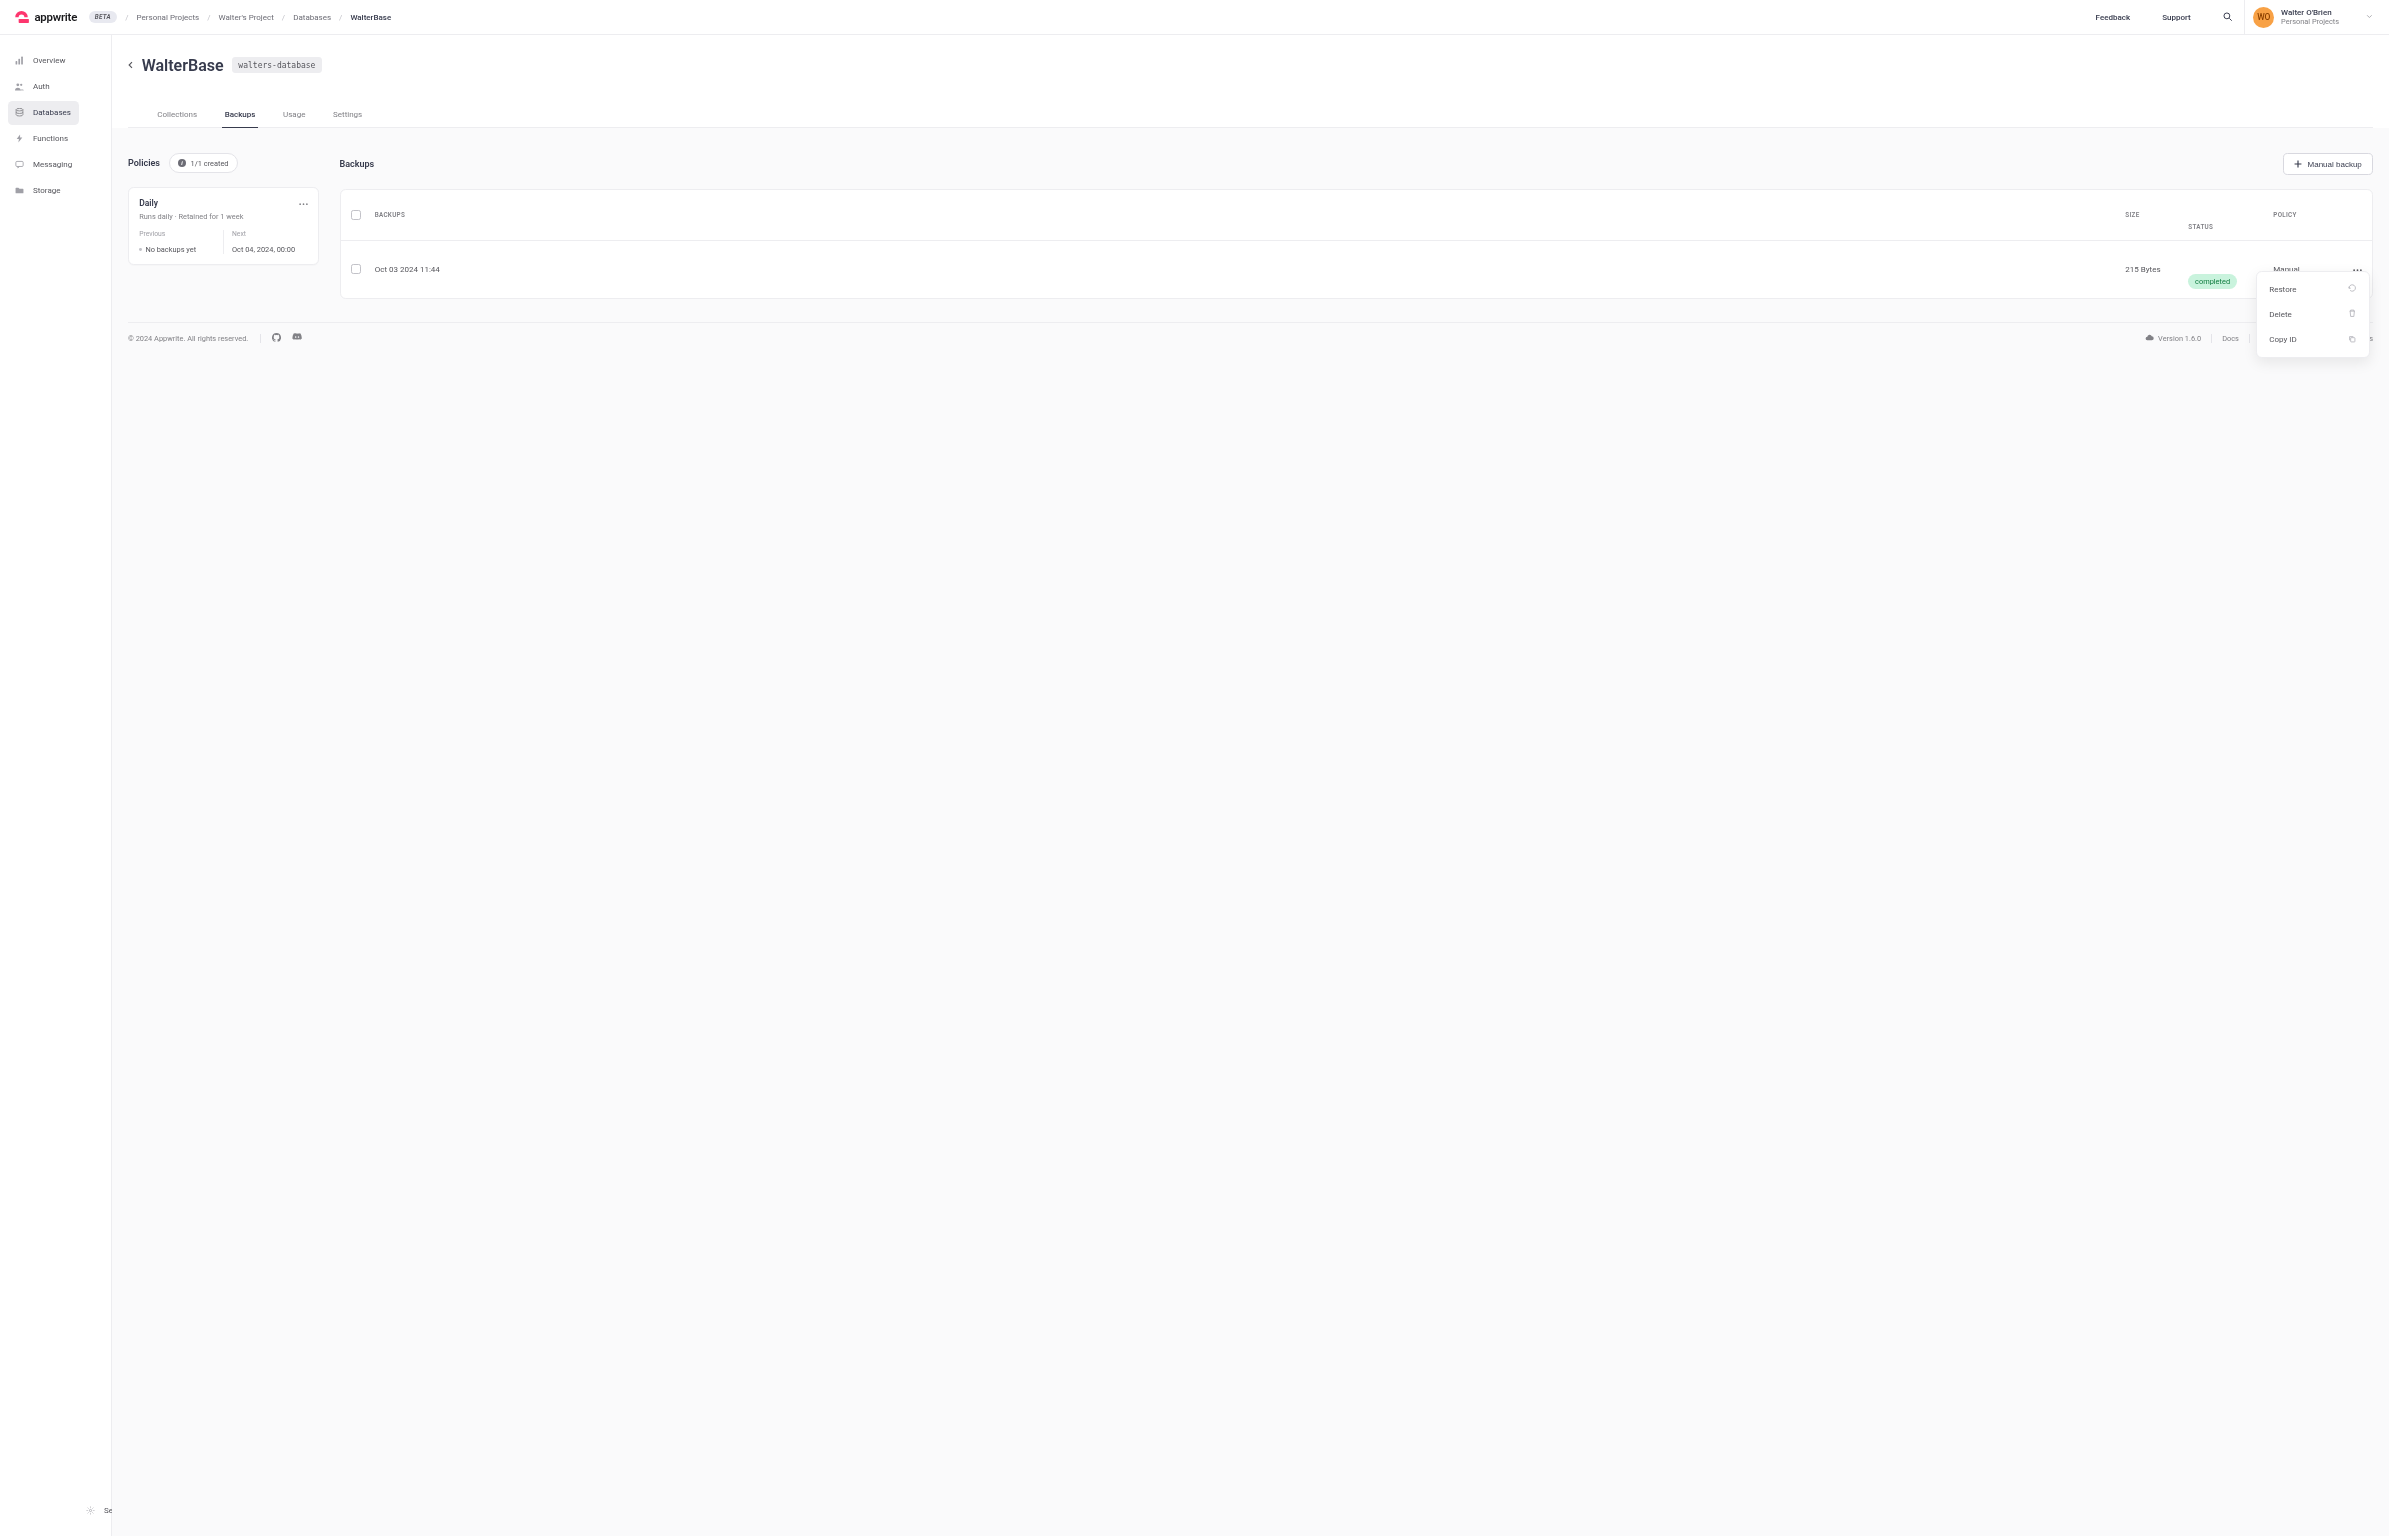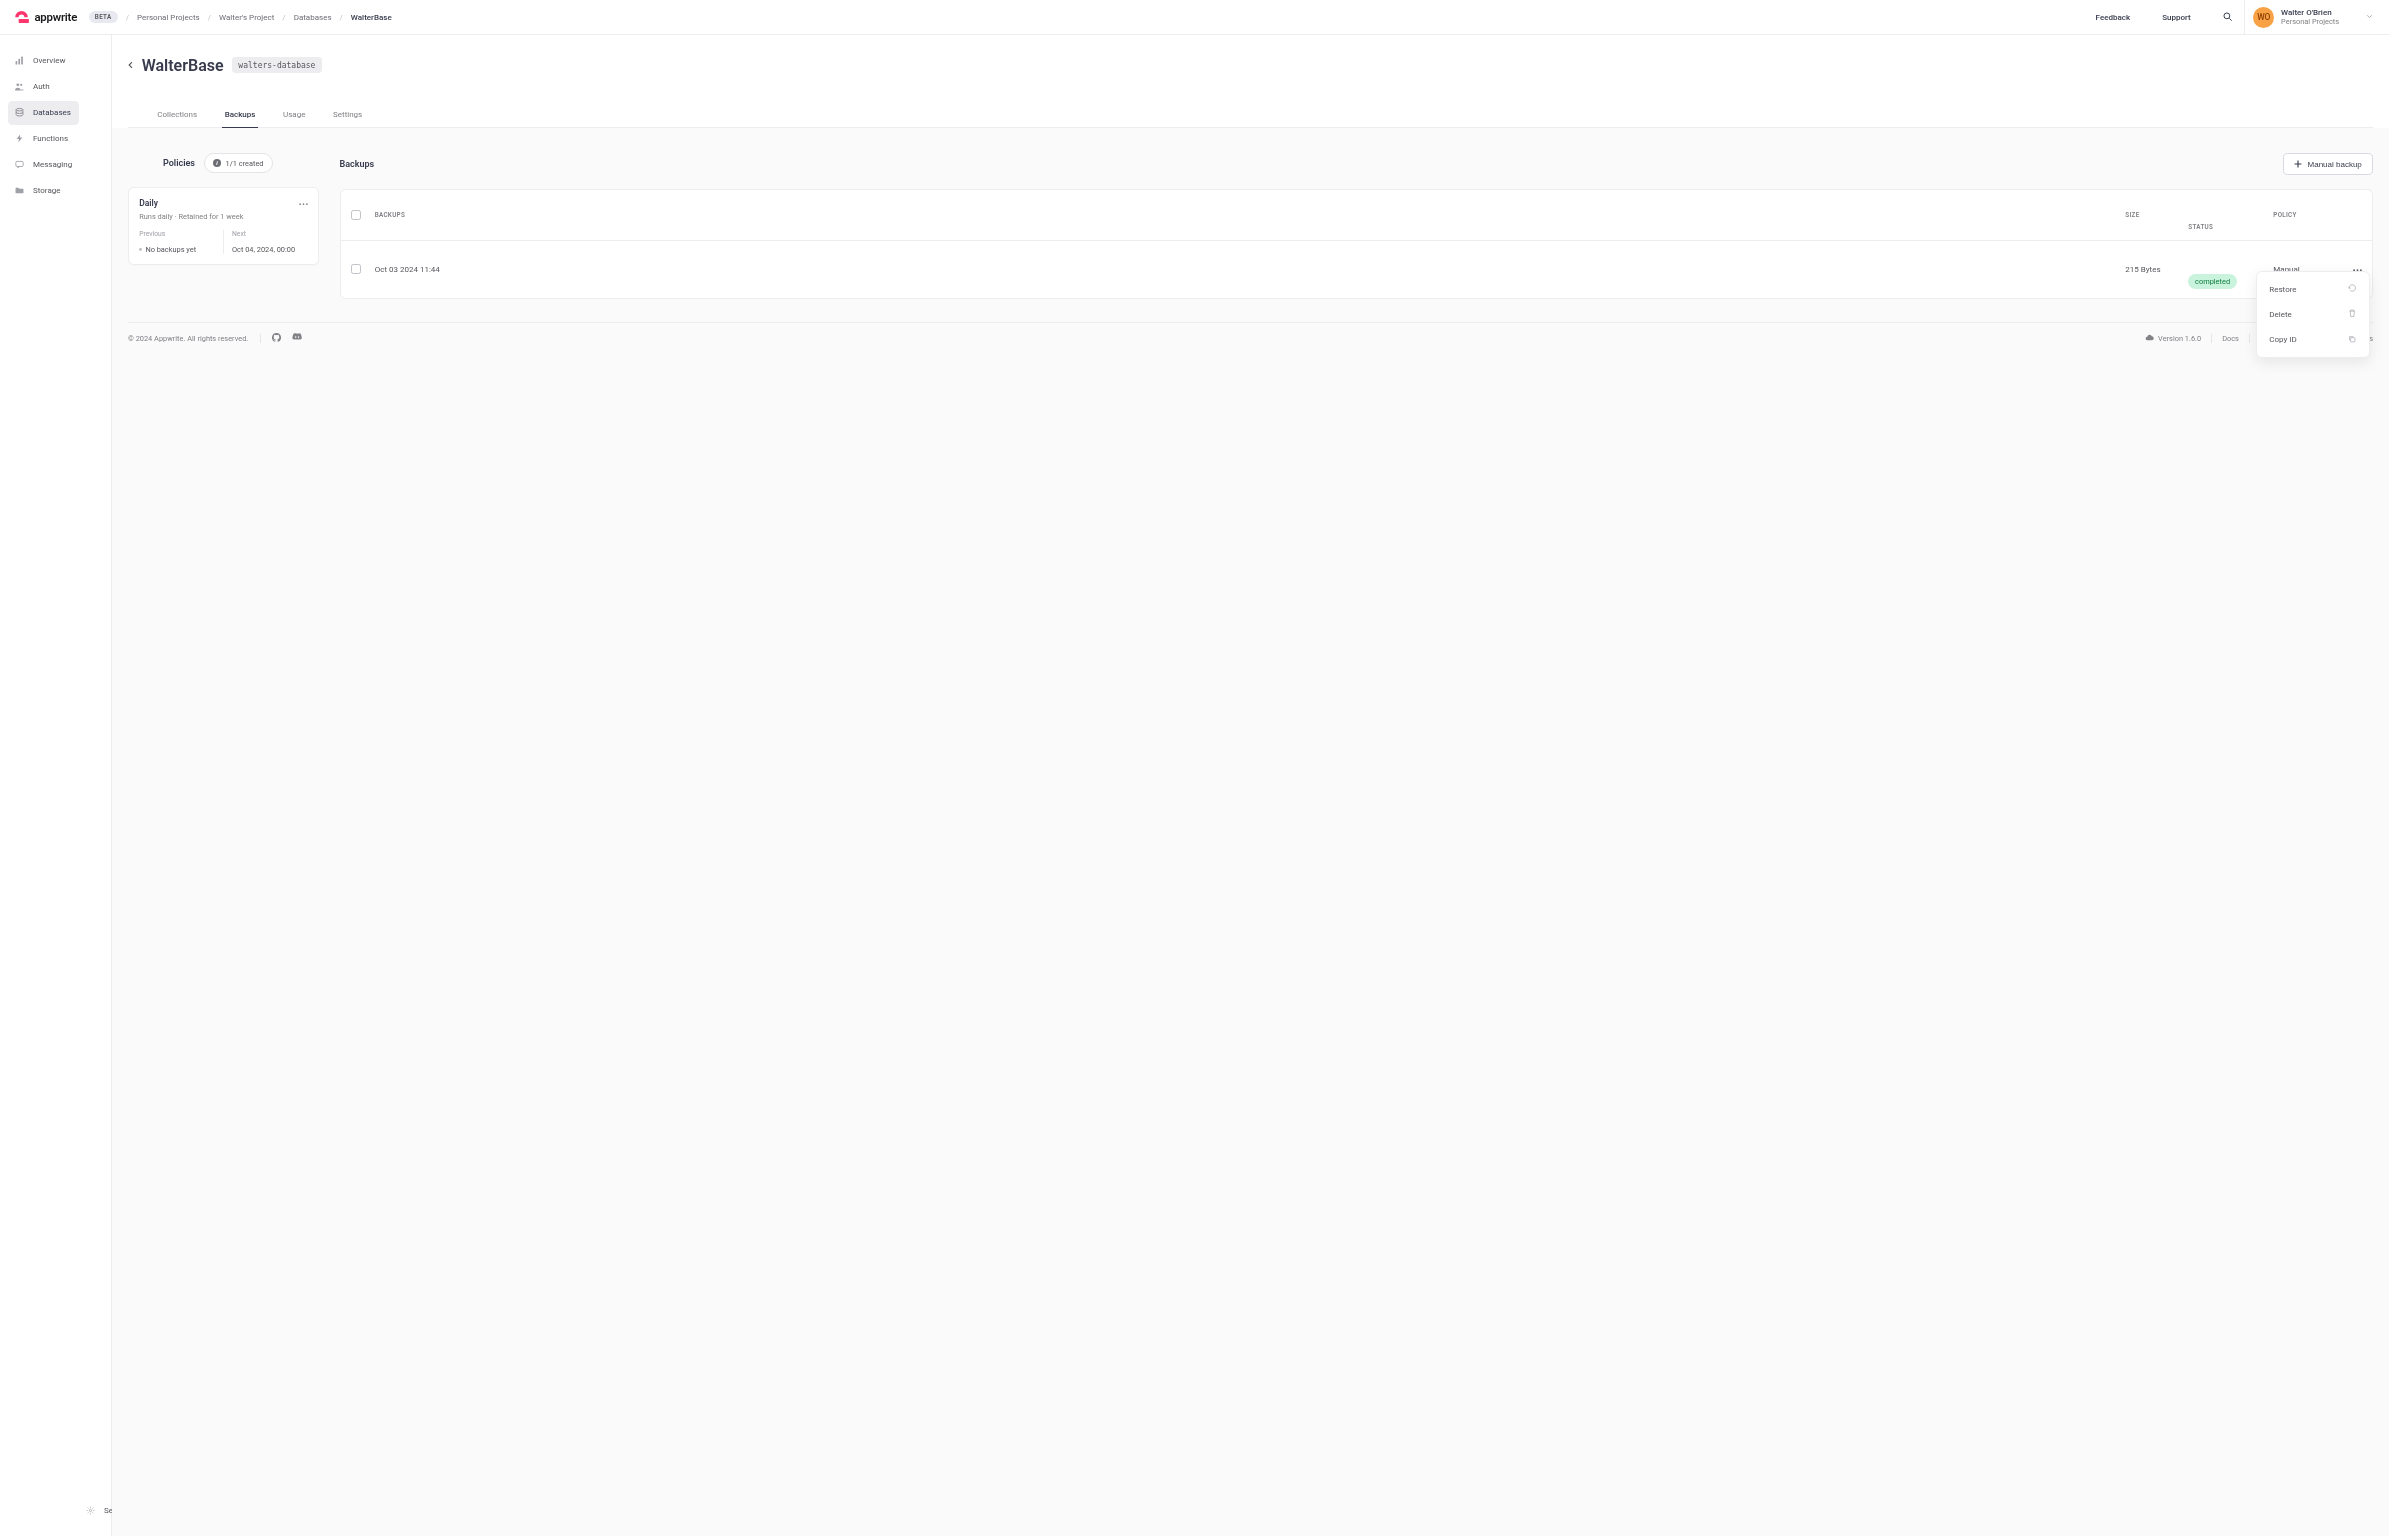--- a/index.html
+++ b/index.html
@@ -19,21 +19,21 @@
       border-bottom: 0.6px solid #EDEDF0;
       padding: 0 13.7px;
     }
     .logo-wrap { display: flex; align-items: center; gap: 5.7px; margin-right: 11.4px; }
     .logo-icon {
       width: 15px; height: 12.5px;
     }
     .logo-text { font-size: 11.4px; font-weight: 600; letter-spacing: -0.2px; color: #19191C; }
     .beta-badge {
       background: #E8E9F0; color: #56565C; padding: 2.3px 6.3px;
-      border-radius: 8px; font-size: 6.3px; font-weight: 600; letter-spacing: 0.3px;
+      border-radius: 8px; font-size: 6.3px; font-weight: 600; letter-spacing: 0.3px; font-style: italic;
     }
     .breadcrumbs { display: flex; align-items: center; gap: 8px; margin-left: 8px; flex: 1; }
     .bc-sep { color: #C2C2C8; }
     .bc-item { color: #6C6C75; cursor: pointer; }
     .bc-item.current { color: #373B4D; font-weight: 500; }
     .nav-right { display: flex; align-items: center; gap: 32px; }
     .nav-link { color: #373B4D; font-weight: 500; cursor: pointer; }
     .search-btn { cursor: pointer; color: #373B4D; display:flex; }
     .user-divider { width: 0.6px; background: #EDEDF0; height: 35px; margin: 0 0 0 11.4px; }
     .user-box {
@@ -83,21 +83,21 @@
     .tabs { display: flex; gap: 23px; padding: 0 27px; border-bottom: 0.6px solid #EDEDF0; margin-top: 27px; }
     .tab { padding: 8px 2.3px; color: #818186; cursor: pointer; border-bottom: 1.1px solid transparent; margin-bottom: -0.6px; }
     .tab.active { color: #373B4D; font-weight: 500; border-bottom-color: #373B4D; }
     
     
     .content-area { background: #FAFAFB; flex: 1; padding: 25px 16px 13.7px 16px; position: relative; }
     .content-cols { display: flex; gap: 20.5px; }
     .col-left { width: 191px; flex-shrink: 0; }
     .col-right { flex: 1; }
     
-    .section-head { display: flex; align-items: center; gap: 9px; margin-bottom: 13.7px; margin-left: 35px; }
+    .section-head { display: flex; align-items: center; gap: 9px; margin-bottom: 13.7px; }
     .section-title { font-size: 9px; font-weight: 600; color: #373B4D; }
     .created-pill {
       border: 0.6px solid #E4E4E9; border-radius: 11.4px; padding: 4.6px 8px;
       display: flex; align-items: center; gap: 4.6px; color: #56565C; font-size: 7.4px;
       background: #fff;
     }
     .info-dot { width: 8px; height: 8px; border-radius: 50%; background: #6C6C75; color:#fff; display:flex;align-items:center;justify-content:center;font-size:5.7px;font-weight:700;font-style:italic; }
     
     .policy-card {
       background: #fff; border: 0.6px solid #EDEDF0; border-radius: 5.7px;

